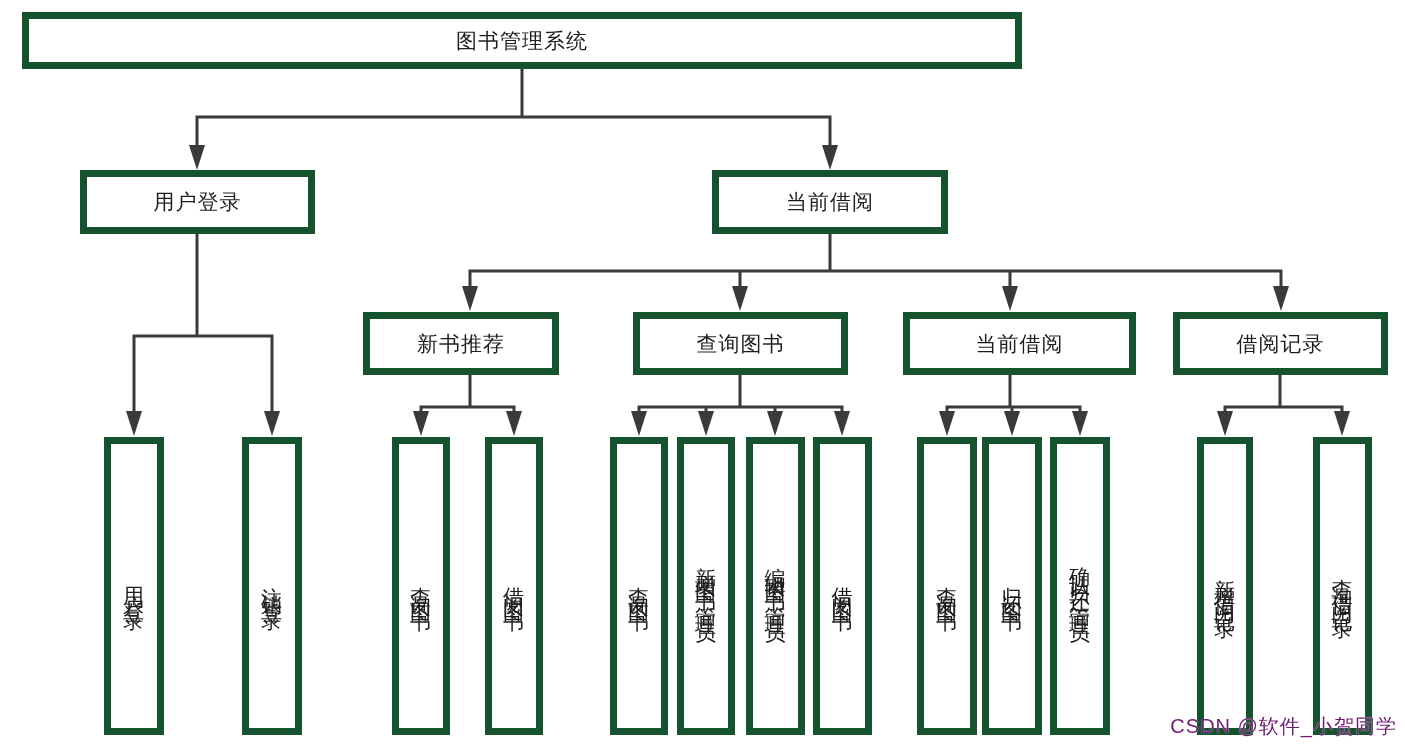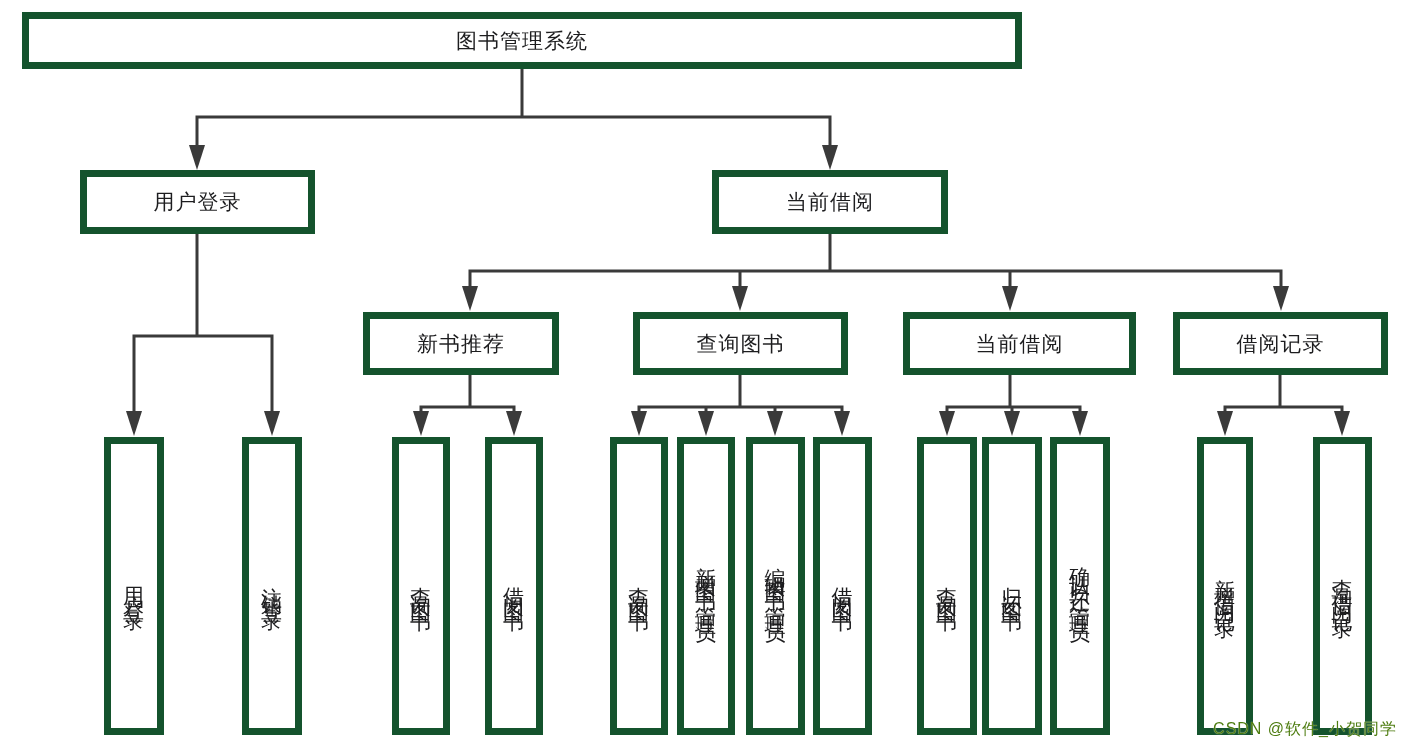--- a/index.html
+++ b/index.html
@@ -55,22 +55,22 @@
   .lf8  { left: 813px;  width: 59px; }
   .lf9  { left: 917px;  width: 60px; }
   .lf10 { left: 982px;  width: 60px; }
   .lf11 { left: 1050px; width: 60px; }
   .lf12 { left: 1197px; width: 56px; }
   .lf13 { left: 1313px; width: 59px; }
   .watermark {
     position: absolute;
     right: 8px;
     bottom: 7px;
-    font-size: 16px;
-    color: #4d7c0f;
+    font-size: 20px;
+    color: #701a75;
     text-shadow: 0 0 1px #ffffff;
     letter-spacing: 1px;
     pointer-events: none;
   }
 </style>
 </head>
 <body>
 
 <div id="stage">
 

